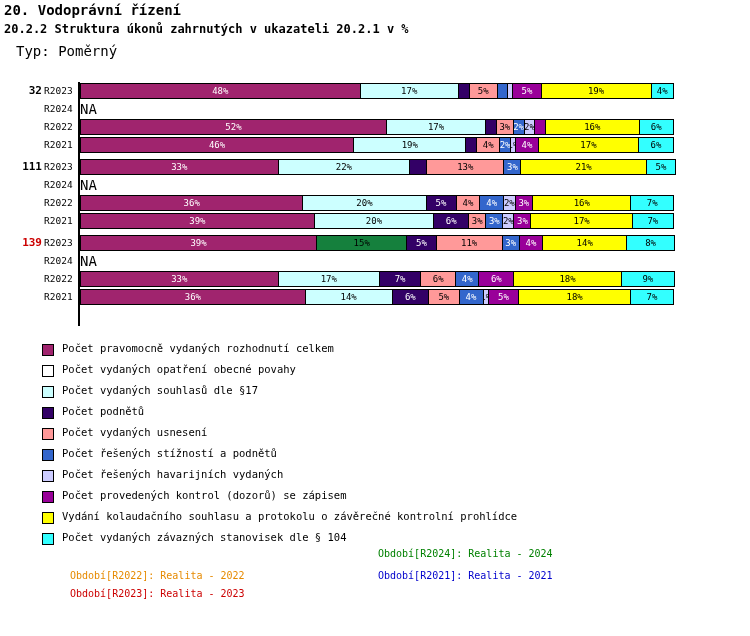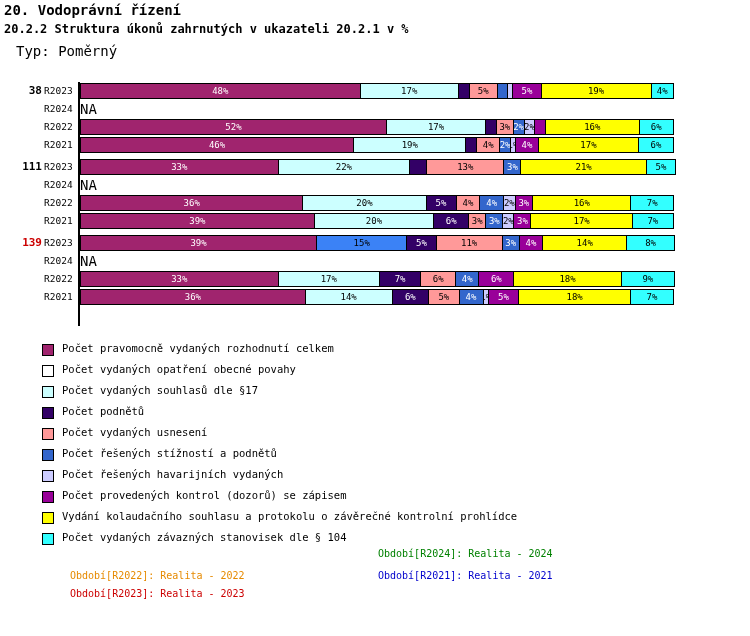--- a/index.html
+++ b/index.html
@@ -41,21 +41,21 @@
 <body>
 
 <div class="title1">20. Vodoprávní řízení</div>
 <div class="title2">20.2.2 Struktura úkonů zahrnutých v ukazateli 20.2.1 v %</div>
 <div class="typ">Typ: Poměrný</div>
 
 <div class="plot">
   <div class="axis"></div>
   <div id="rows">
       <div class="rowwrap" style="top: 0px; width: 750px;">
-        <div class="grouplabel" style="left: 0px; top: 2px;">38</div>
+        <div class="grouplabel" style="left: 0px; top: 2px;">32</div>
         <div class="rowlabel">R2023</div>
         <div class="bar">
           <div class="seg dark" style="background: rgb(160, 36, 110); width: 280.544px;">48%</div>
           <div class="seg" style="background: rgb(204, 255, 255); width: 99.3592px;">17%</div>
           <div class="seg dark" style="background: rgb(51, 0, 102); width: 11.6893px; color: rgb(255, 255, 255);"></div>
           <div class="seg" style="background: rgb(255, 153, 153); width: 29.2233px;">5%</div>
           <div class="seg dark" style="background: rgb(51, 102, 204); width: 11.6893px;"></div>
           <div class="seg" style="background: rgb(204, 204, 255); width: 5.84466px;"></div>
           <div class="seg dark" style="background: rgb(153, 0, 153); width: 29.2233px;">5%</div>
           <div class="seg" style="background: rgb(255, 255, 0); width: 111.049px;">19%</div>
@@ -137,21 +137,21 @@
           <div class="seg dark" style="background: rgb(153, 0, 153); width: 18.06px;">3%</div>
           <div class="seg" style="background: rgb(255, 255, 0); width: 102.34px;">17%</div>
           <div class="seg" style="background: rgb(51, 255, 255); width: 42.14px;">7%</div>
         </div>
       </div>
       <div class="rowwrap" style="top: 152px; width: 750px;">
         <div class="grouplabel" style="left: 0px; top: 2px; color: rgb(204, 0, 0);">139</div>
         <div class="rowlabel">R2023</div>
         <div class="bar">
           <div class="seg dark" style="background: rgb(160, 36, 110); width: 237.152px;">39%</div>
-          <div class="seg" style="background: #3b82f6; width: 91.2121px;">15%</div>
+          <div class="seg" style="background: #15803d; width: 91.2121px;">15%</div>
           <div class="seg dark" style="background: rgb(51, 0, 102); width: 30.404px; color: rgb(255, 255, 255);">5%</div>
           <div class="seg" style="background: rgb(255, 153, 153); width: 66.8889px;">11%</div>
           <div class="seg dark" style="background: rgb(51, 102, 204); width: 18.2424px;">3%</div>
           <div class="seg dark" style="background: rgb(153, 0, 153); width: 24.3232px;">4%</div>
           <div class="seg" style="background: rgb(255, 255, 0); width: 85.1313px;">14%</div>
           <div class="seg" style="background: rgb(51, 255, 255); width: 48.6465px;">8%</div>
         </div>
       </div>
       <div class="rowwrap" style="top: 170px; width: 750px;">
         <div class="rowlabel">R2024</div>

